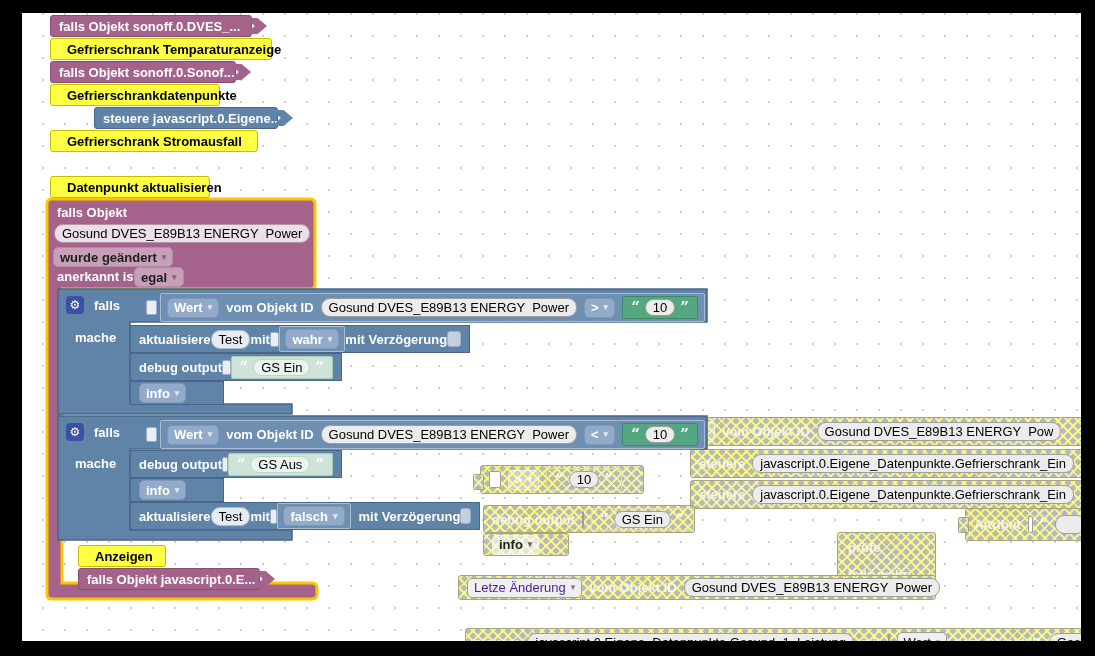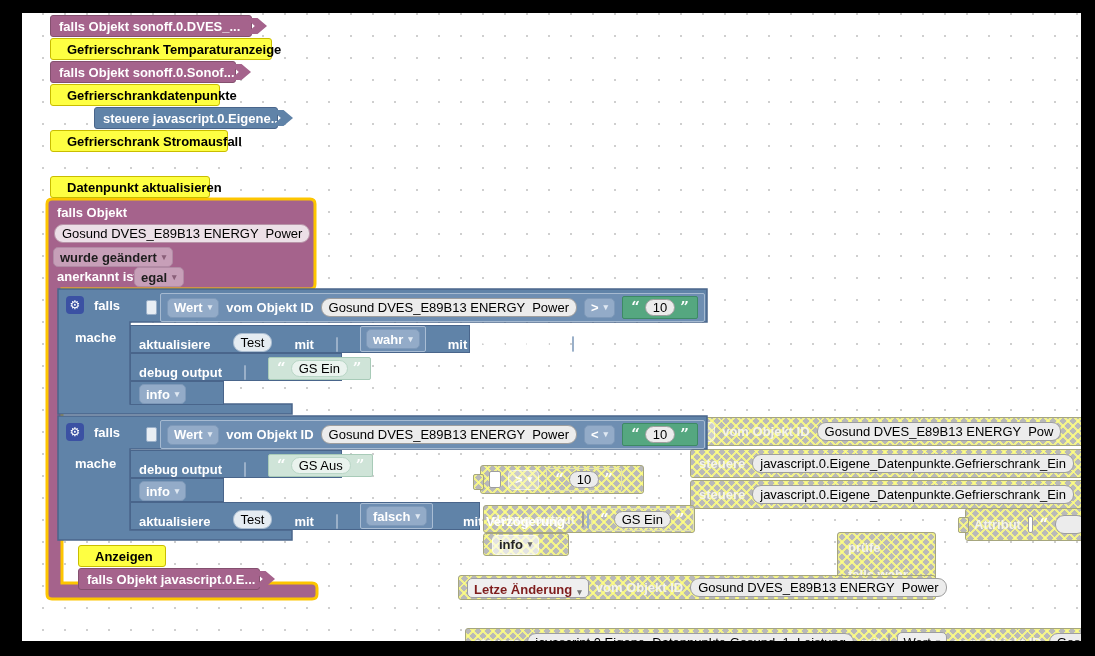--- a/index.html
+++ b/index.html
@@ -34,21 +34,21 @@
   .sock{width:9px;height:13px;background:#e8eef4;border:1px solid #9ab0c9;border-radius:2px;}
   .chk{width:14px;height:14px;background:#c3d0df;border:1px solid #9ab0c9;border-radius:3px;}
   .gear{width:18px;height:18px;background:#3b51a3;border-radius:4px;color:#fff;display:flex;
     align-items:center;justify-content:center;font-size:12px;}
   .gear::before{content:"⚙";}
   .qt{font-family:"DejaVu Serif",serif;font-weight:bold;color:#fff;font-size:15px;line-height:1;}
   .qt-open::before{content:"“";}
   .qt-close::before{content:"”";}
   
   .stmt{position:absolute;background:#6083a8;border:1px solid #49658b;box-sizing:border-box;
-    display:flex;align-items:flex-end;gap:22px;padding:0 8px;}
+    display:flex;align-items:center;gap:0;padding:0 8px;}
   .valblock{display:inline-flex;align-items:center;gap:7px;background:#6e8eb2;
     border:1px solid #a6bad1;border-radius:2px;padding:2px 6px;}
   .green{display:inline-flex;align-items:center;gap:5px;background:#55a780;border:1px solid #3d8a64;
     border-radius:2px;padding:2px 8px;}
   .shadow-green{display:inline-flex;align-items:center;gap:5px;background:#cfe4d8;
     border:1px solid #a8cbb8;border-radius:2px;padding:2px 8px;}
   .shadow-green .qt{color:#fff;}
   .pill-green{background:#eaf3ee;border:1px solid #b9d6c6;}
   .shadow-wrap{display:inline-flex;align-items:center;background:#6e8eb2;border:1px solid #a9bdd4;
     border-radius:2px;padding:2px 5px;}
@@ -131,21 +131,21 @@
 
   <div class="hatch" style="left:943px;top:495px;width:130px;height:33px;">
     <span class="h-tab"></span>
     <span class="h-lbl">Attribut</span>
     <span class="h-sock" style="width:6px;"></span>
     <span class="qt qt-open"></span>
     <span class="pill" style="width:34px;"></span>
   </div>
 
   <div class="hatch" style="left:436px;top:562px;width:478px;height:25px;">
-    <span class="drop" style="background:#efefef;border:1px solid #9e9e9e;color:#7f1d1d;font-weight:bold;align-items:flex-end;">
+    <span class="drop" style="background:#efefef;border:1px solid #9e9e9e;color:#4c1d95;font-weight:normal;">
         <span>Letze Änderung</span>
         <span class="dd-arrow" style="color:#777;"></span>
       </span>
     <span class="h-lbl">vom Objekt ID</span>
     <span class="pill">Gosund DVES_E89B13 ENERGY  Power</span>
   </div>
 
   <div class="hatch" style="left:443px;top:615px;width:620px;height:28px;">
     <span class="h-lbl">steuere</span>
     <span class="pill">javascript.0.Eigene_Datenpunkte.Gosund_1_Leistung</span>
@@ -176,21 +176,21 @@
     <span>falls Objekt sonoff.0.Sonof...</span>
     <span class="collapse-arrow"></span>
   </div>
   <div class="row comment" style="left:28px;top:71px;width:170px;">
     <span>Gefrierschrankdatenpunkte</span>
   </div>
   <div class="row blue" style="left:28px;top:94px;width:184px;">
     <span>steuere javascript.0.Eigene...</span>
     <span class="collapse-arrow"></span>
   </div>
-  <div class="row comment" style="left:28px;top:117px;width:178px;">
+  <div class="row comment" style="left:28px;top:117px;width:208px;">
     <span>Gefrierschrank Stromausfall</span>
   </div>
   <div class="row comment" style="left:28px;top:163px;width:160px;">
     <span>Datenpunkt aktualisieren</span>
   </div>
 
   <div class="abs lbl" style="left:35px;top:192px;">falls Objekt</div>
   <div class="abs pill pill-pink" style="left:32px;top:211px;">Gosund DVES_E89B13 ENERGY  Power</div>
   <div class="abs drop drop-pink" style="left:31px;top:234px;">
     <span>wurde geändert</span>

